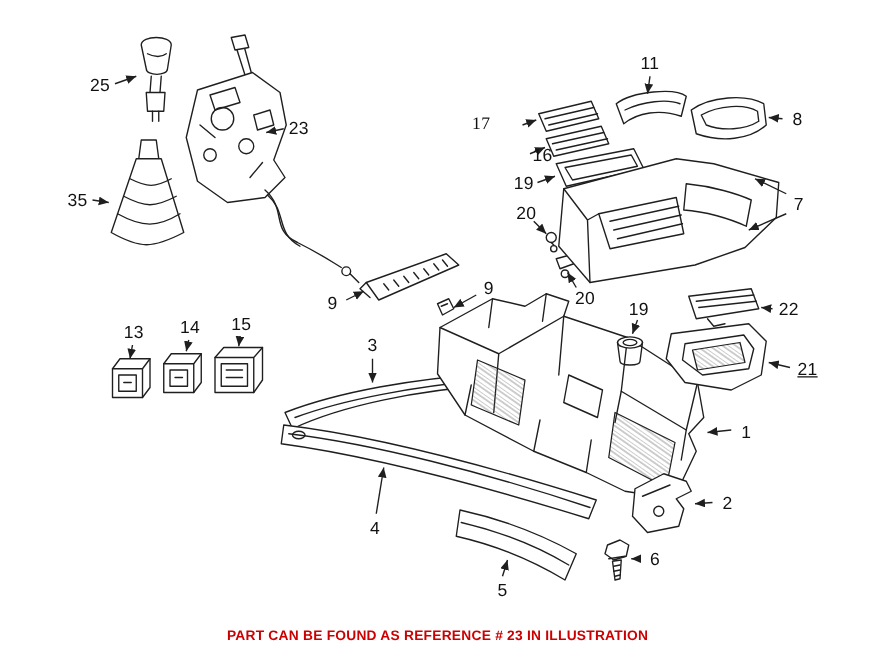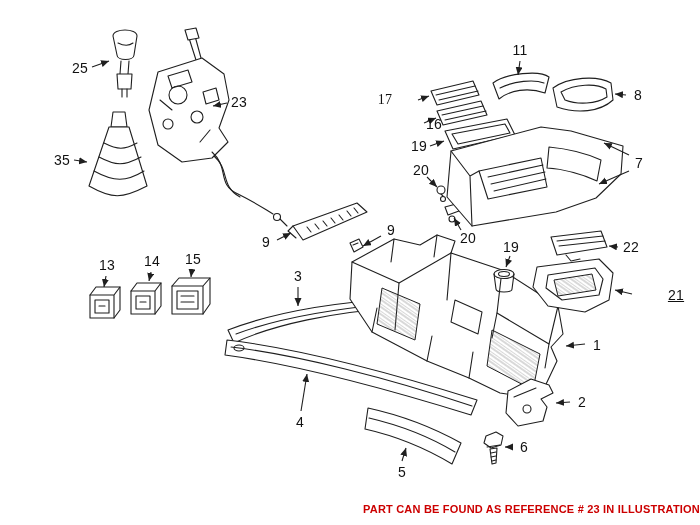--- a/index.html
+++ b/index.html
@@ -15,21 +15,21 @@
   .outl { stroke:var(--line-color,#1f1f1f); stroke-width:1; stroke-linejoin:round; }
   .ldr { stroke:var(--line-color,#1f1f1f); stroke-width:1.1; fill:none; }
   .hatchln { stroke:#6f6f6f; stroke-width:0.55; }
   .part-label {
     position:absolute; transform:translate(-50%,-50%);
     font-size:14px; color:var(--label-color,#111);
     letter-spacing:0.3px; white-space:nowrap; user-select:none;
   }
   .caption {
     position:absolute; left:0; right:0; bottom:10px;
-    text-align:right; font-size:11px; font-weight:bold;
+    text-align:center; font-size:11px; font-weight:bold;
     color:var(--caption-color,#c00); letter-spacing:0.2px;
   }
 </style>
 </head>
 <body>
 
 <div class="stage">
 
   <svg class="diagram" width="700" height="525" viewBox="0 0 700 525">
     <defs>
@@ -247,20 +247,20 @@
   <div class="part-label" style="left:520px; top:50px;">11</div>
   <div class="part-label" style="left:419px; top:146px;">19</div>
   <div class="part-label" style="left:107px; top:265px;">13</div>
   <div class="part-label" style="left:152px; top:261px;">14</div>
   <div class="part-label" style="left:193px; top:240px;margin-top:19px;">15</div>
   <div class="part-label" style="left:434px; top:124px;">16</div>
   <div class="part-label" style="left:385px; top:100px;font-family:Liberation Serif, serif;">17</div>
   <div class="part-label" style="left:421px; top:170px;">20</div>
   <div class="part-label" style="left:511px; top:247px;">19</div>
   <div class="part-label" style="left:468px; top:238px;">20</div>
-  <div class="part-label" style="left:676px; top:295px;text-decoration:underline;">21</div>
+  <div class="part-label" style="left:646px; top:295px;text-decoration:underline;">21</div>
   <div class="part-label" style="left:631px; top:247px;">22</div>
   <div class="part-label" style="left:239px; top:102px;">23</div>
   <div class="part-label" style="left:62px;  top:160px;">35</div>
   <div class="part-label" style="left:80px;  top:68px;">25</div>
 
   <div class="caption">PART CAN BE FOUND AS REFERENCE # 23 IN ILLUSTRATION</div>
 </div>
 
 </body></html>

